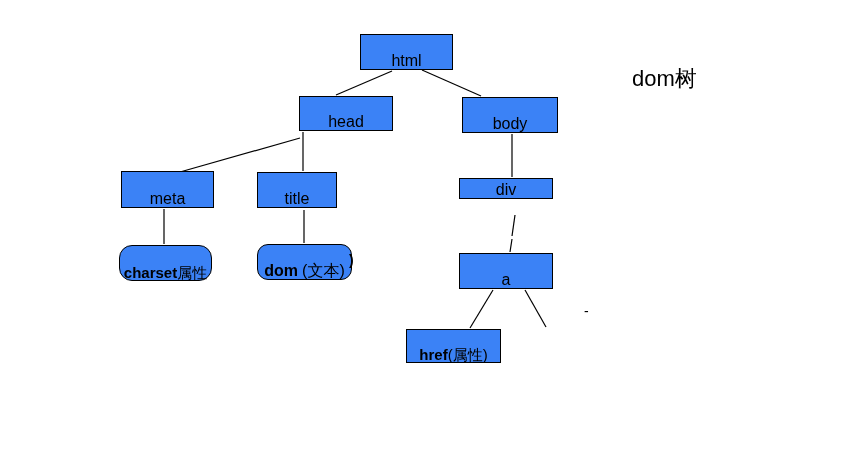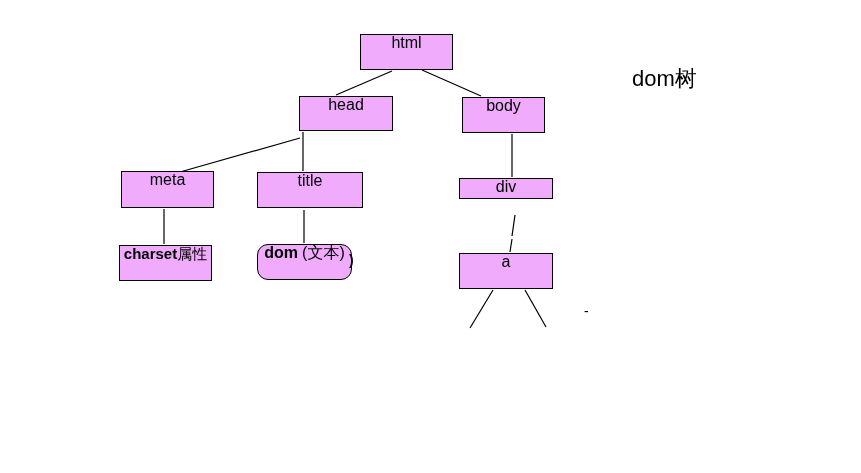--- a/index.html
+++ b/index.html
@@ -21,46 +21,46 @@
     left: 0;
     top: 0;
     width: 861px;
     height: 473px;
     pointer-events: none;
   }
   .node {
     position: absolute;
     box-sizing: border-box;
     border: 1px solid #000000;
-    background: #f0abfc;
+    background: #3b82f6;
     display: flex;
-    align-items: flex-start;
+    align-items: flex-end;
     justify-content: center;
     white-space: nowrap;
     font-size: 16px;
     line-height: 1;
   }
   .node .sub {
     font-size: 16px;
   }
   .node .main-bold {
     font-weight: 700;
   }
   .node .sub-cjk {
     font-size: 15px;
     font-weight: 400;
   }
   
   .n-html    { left: 360px; top: 34px;  width: 93px; height: 36px; }
   .n-head    { left: 259px; top: 96px;  width: 94px; height: 35px; margin-left: 40px; }
-  .n-body    { left: 462px; top: 97px;  width: 83px; height: 36px; }
+  .n-body    { left: 462px; top: 97px;  width: 96px; height: 36px; }
   .n-meta    { left: 121px; top: 171px; width: 93px; height: 37px; }
-  .n-title   { left: 257px; top: 172px; width: 106px; height: 36px; }
+  .n-title   { left: 257px; top: 172px; width: 80px; height: 36px; }
   .n-div     { left: 459px; top: 178px; width: 94px; height: 21px; }
-  .n-charset { left: 119px; top: 245px; width: 93px; height: 36px; font-size: 15px; }
+  .n-charset { left: 119px; top: 245px; width: 93px; height: 36px; font-size: 15px; border-radius: 13px; }
   .n-dom     { left: 257px; top: 244px; width: 95px; height: 36px; border-radius: 11px; }
   .n-a       { left: 459px; top: 253px; width: 94px; height: 36px; }
   .n-href    { left: 406px; top: 329px; width: 95px; height: 34px; font-size: 15px; }
   .n-baidu   { left: 528px; top: 328px; width: 95px; height: 34px; font-size: 15px; }
 
   .caption {
     position: absolute;
     left: 632px;
     top: 66px;
     font-size: 22px;
@@ -137,20 +137,24 @@
   <div class="node n-dom">
     <span class="main-bold">dom</span>
       <span class="gap"></span>
       <span class="sub">(文本)</span>
   </div>
 
   <div class="node n-a">
     <span>a</span>
   </div>
 
+  <div class="node n-href">
+    <span class="main-bold">href</span>
+      <span class="sub-cjk">(属性)</span>
+  </div>
 
 
   <div class="caption">dom树</div>
 
   <div class="stray-paren">)</div>
 
   <div class="stray-dash">-</div>
 
 </div>
 

